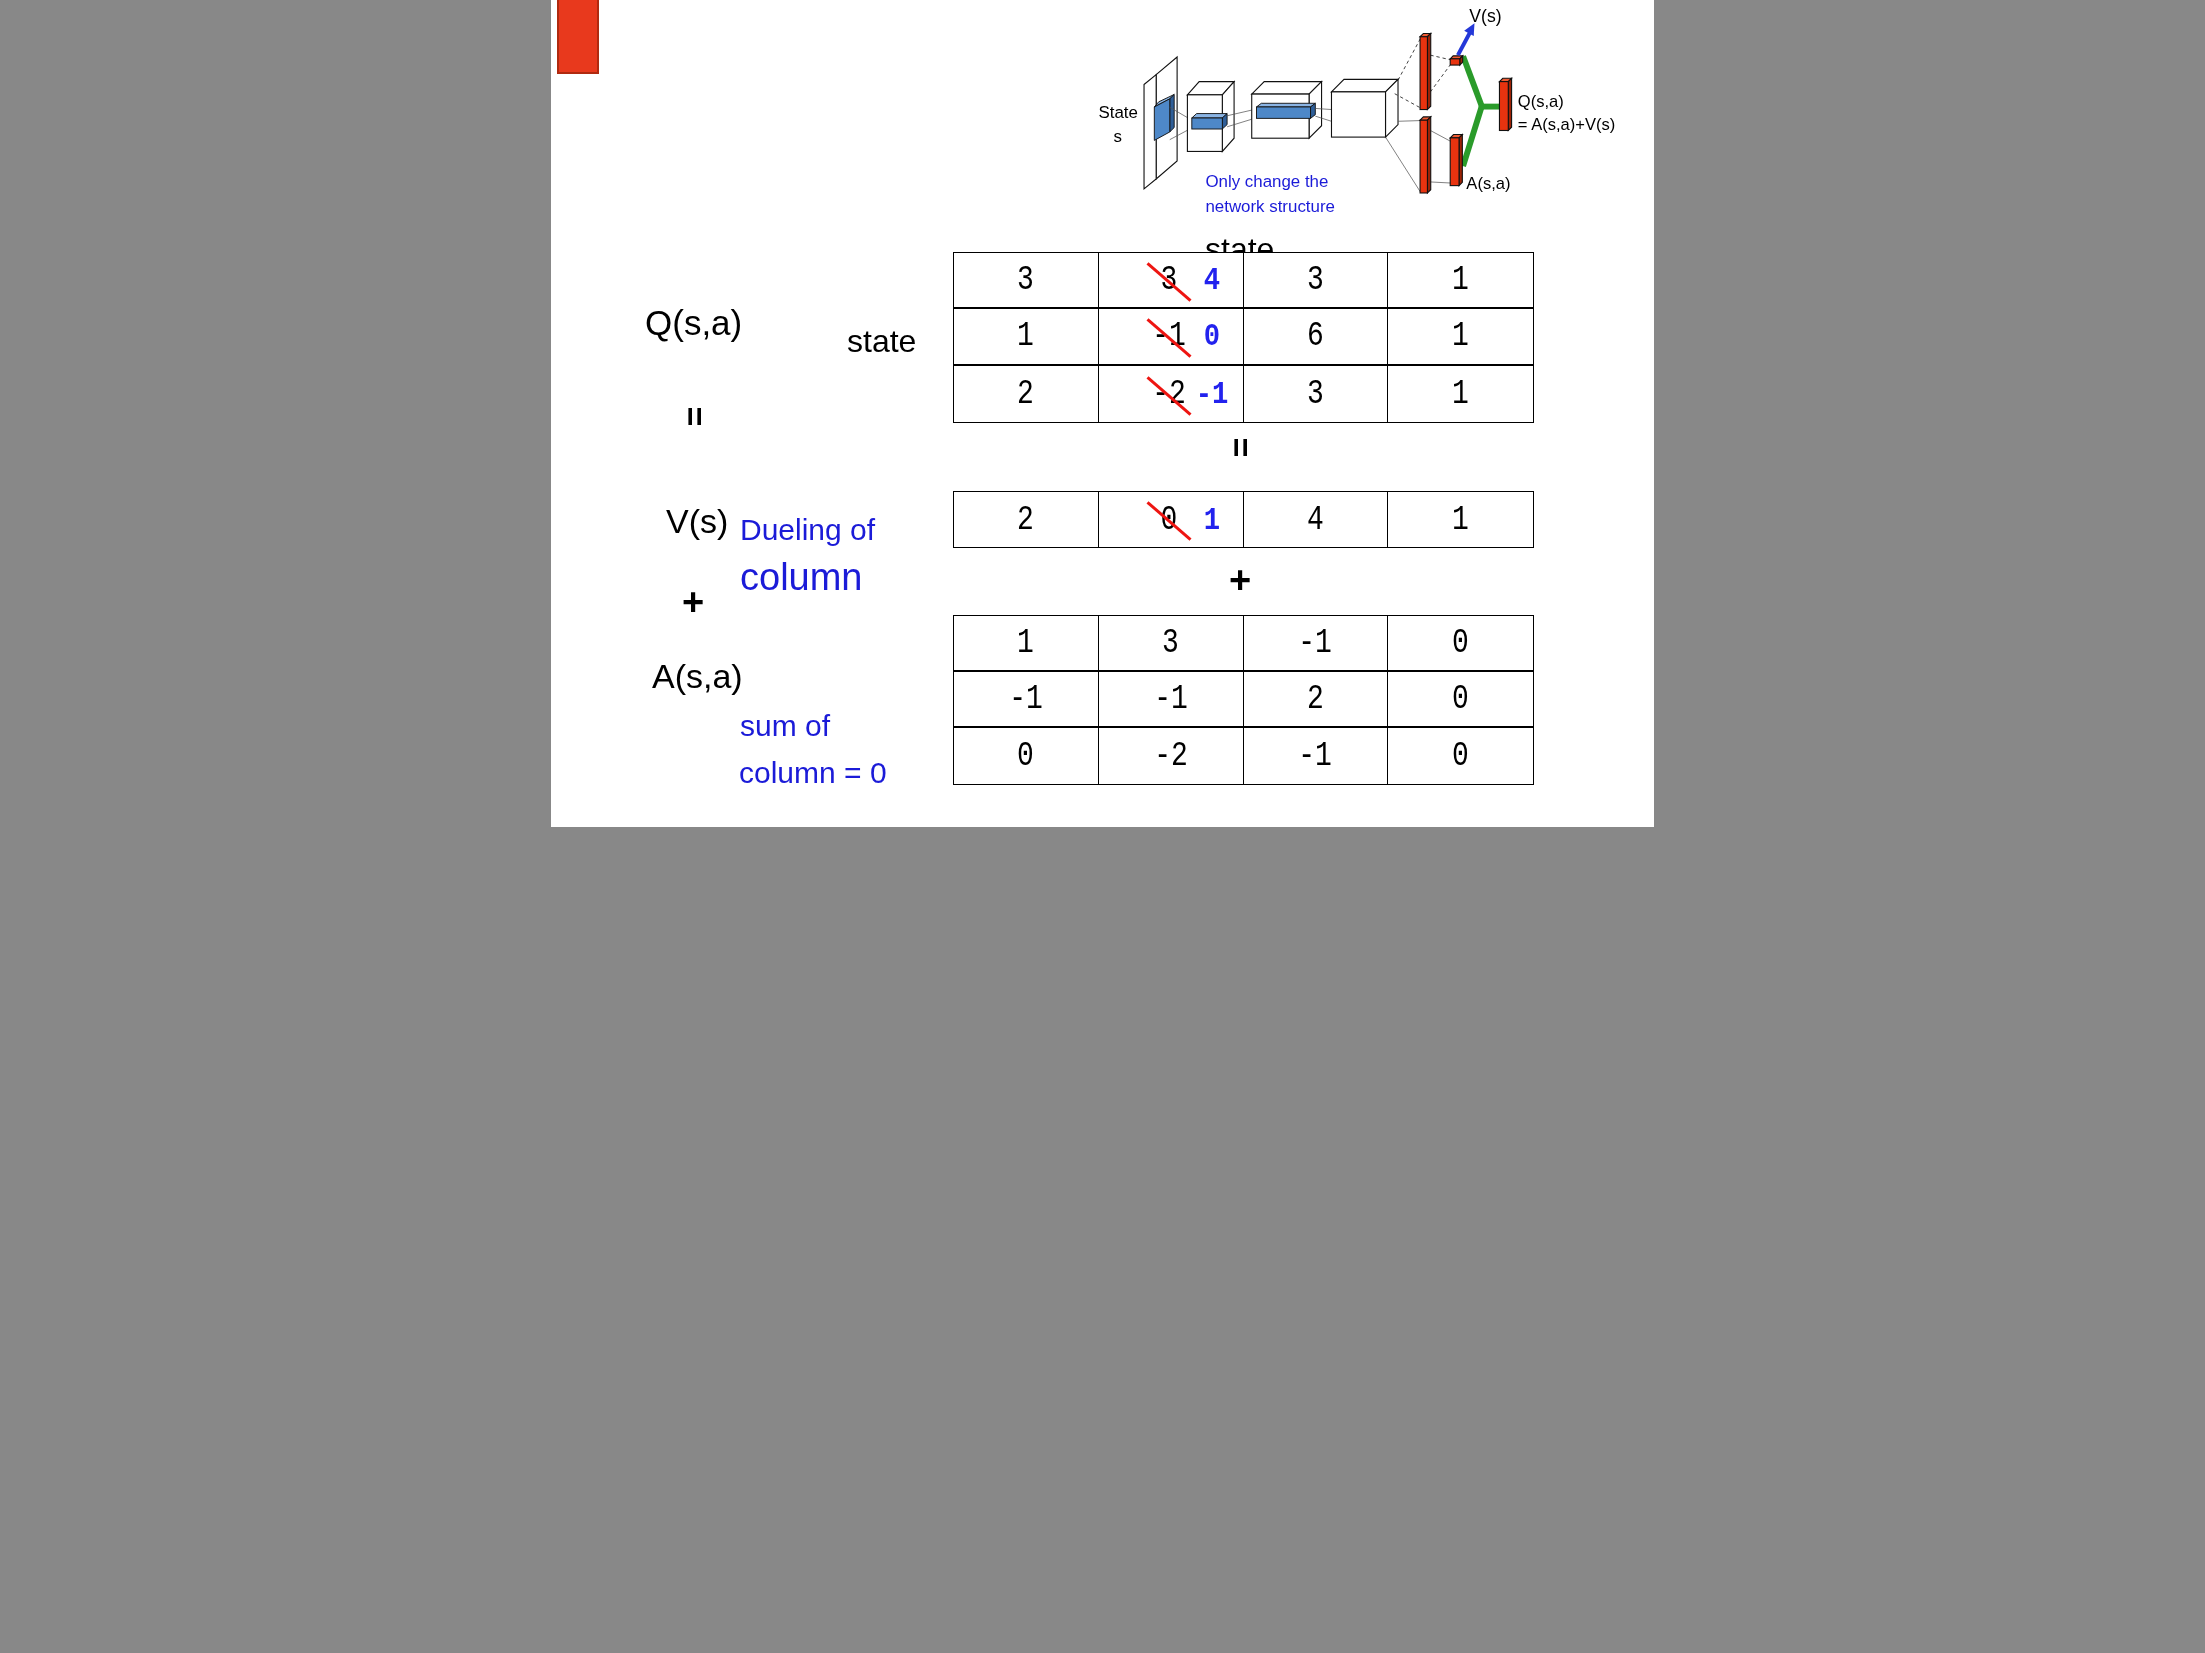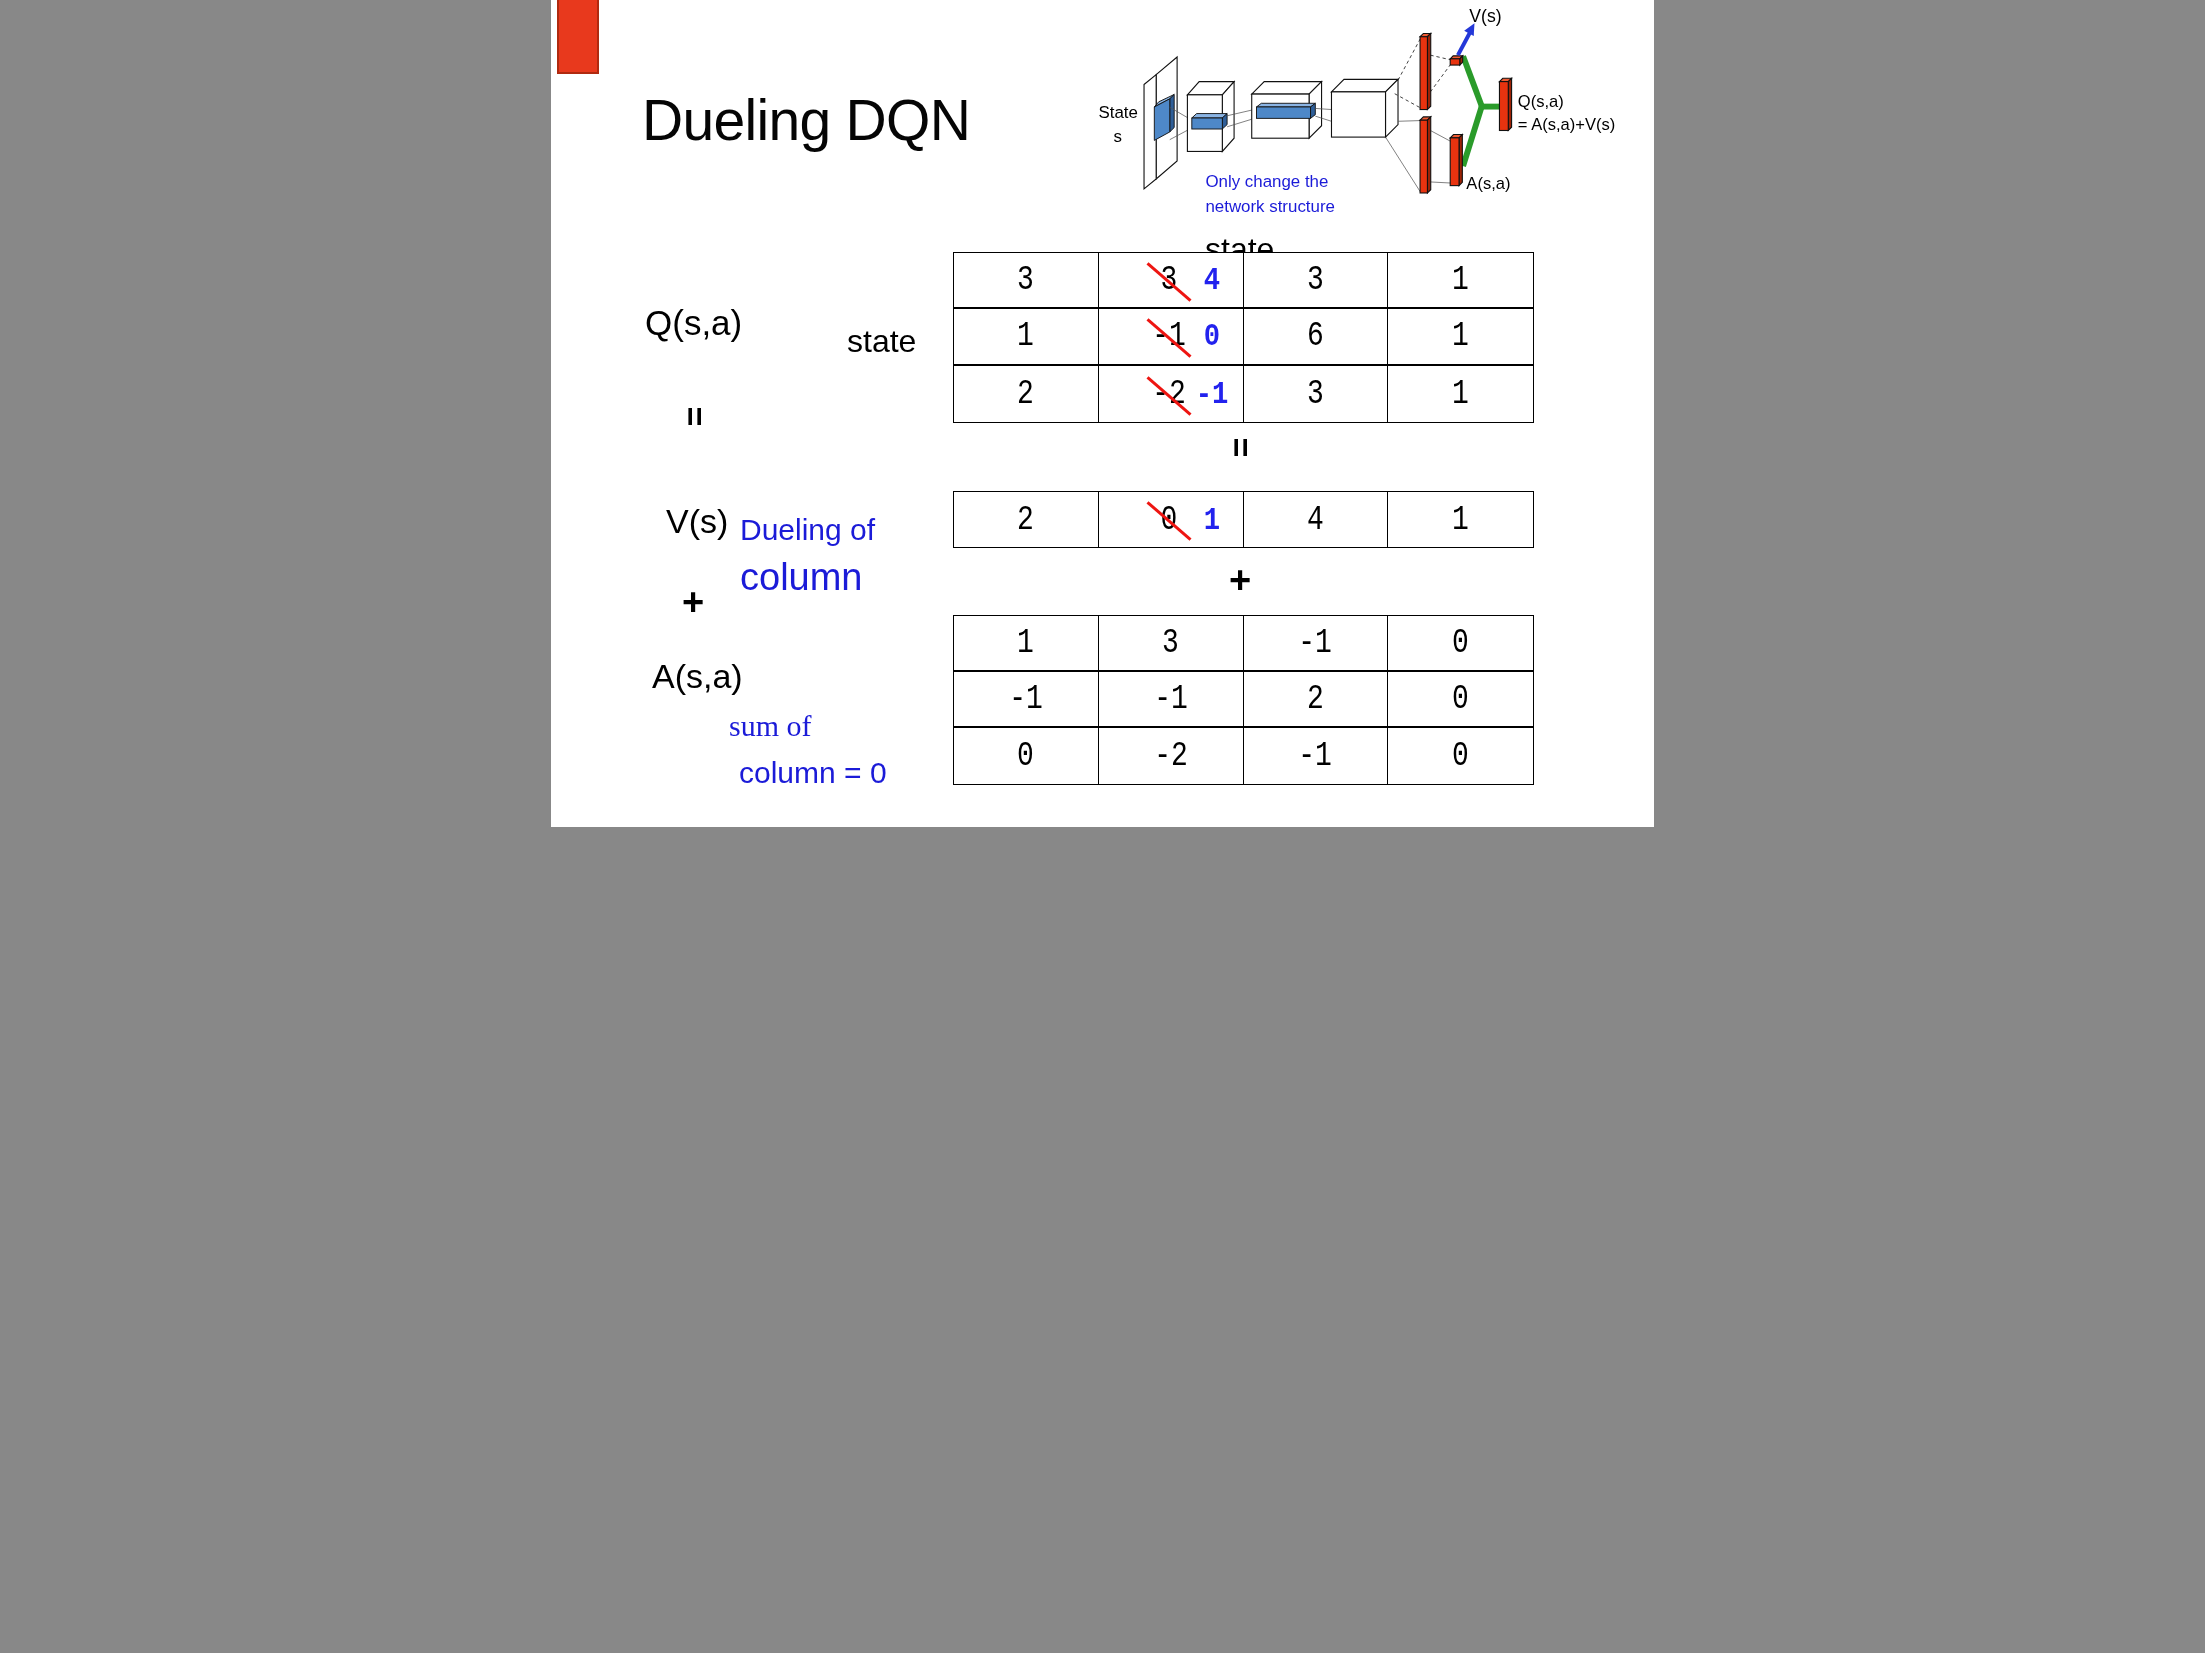--- a/index.html
+++ b/index.html
@@ -58,21 +58,20 @@
   }
   .op-plus{font-size:38px;font-weight:bold;}
 </style>
 </head>
 <body>
 
 <div id="slide">
 
   <div class="abs" id="corner-bar"></div>
 
-  <div class="abs lbl" id="title">Dueling DQN</div>
 
   <svg class="abs" id="diagram-svg" viewBox="0 0 3000 2250" xmlns="http://www.w3.org/2000/svg">
 
     <g>
       <polygon points="1646,203 1703,155 1703,438 1646,487" fill="#ffffff" stroke="#111" stroke-width="3"></polygon>
       <polygon points="1613,230 1646,203 1646,487 1613,514" fill="#ffffff" stroke="#111" stroke-width="3"></polygon>
     </g>
 
     <g>
       <polygon points="1641,291 1653,277 1695,257 1683,269" fill="#8ab4e4" stroke="#111" stroke-width="2.5"></polygon>
@@ -179,21 +178,21 @@
   <div class="abs" style="left:674px;top:428px;width:32px;text-align:center;"><span class="op-eq">=</span></div>
 
   <div class="abs lbl" style="left:115px;top:502px;font-size:34px;">V(s)</div>
   <div class="abs lbl blue" style="left:189px;top:513px;font-size:30px;">Dueling of</div>
   <div class="abs lbl blue" style="left:189px;top:556px;font-size:38px;">column</div>
 
   <div class="abs op-plus" style="left:131px;top:581px;">+</div>
   <div class="abs op-plus" style="left:678px;top:559px;">+</div>
 
   <div class="abs lbl" style="left:101px;top:657px;font-size:34px;">A(s,a)</div>
-  <div class="abs lbl blue" style="left:178px;top:709px;font-size:30px;font-family:Liberation Serif, serif;">sum of</div>
+  <div class="abs lbl blue" style="left:189px;top:709px;font-size:30px;">sum of</div>
   <div class="abs lbl blue" style="left:188px;top:756px;font-size:30px;">column = 0</div>
 
   <div class="abs mtable" style="left: 402px; top: 252px; width: 581px; height: 171px; grid-template-rows: repeat(3, 1fr);">
       <div class="mcell">
         <span class="num">3</span>
       </div>
       <div class="mcell">
         <span class="old-num">3</span>
         <span class="strike"></span>
         <span class="new-num">4</span>

